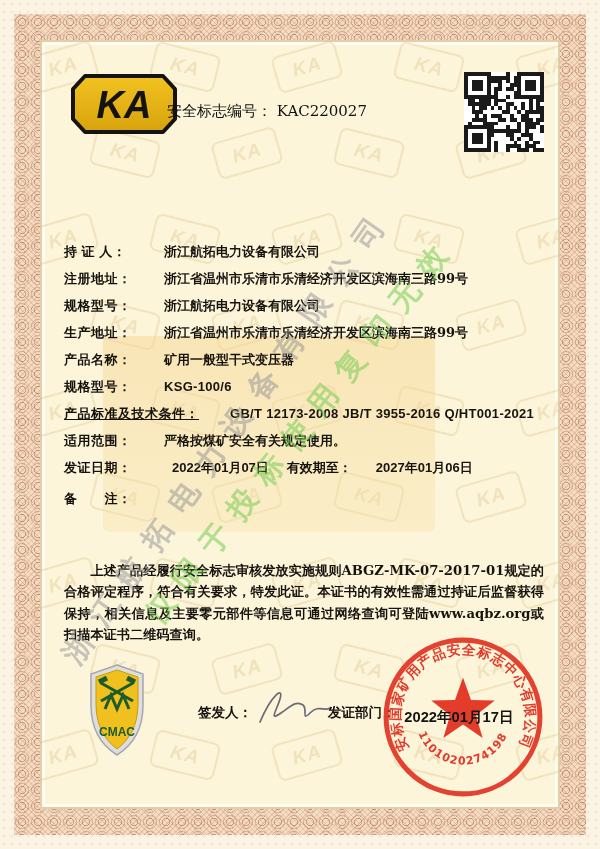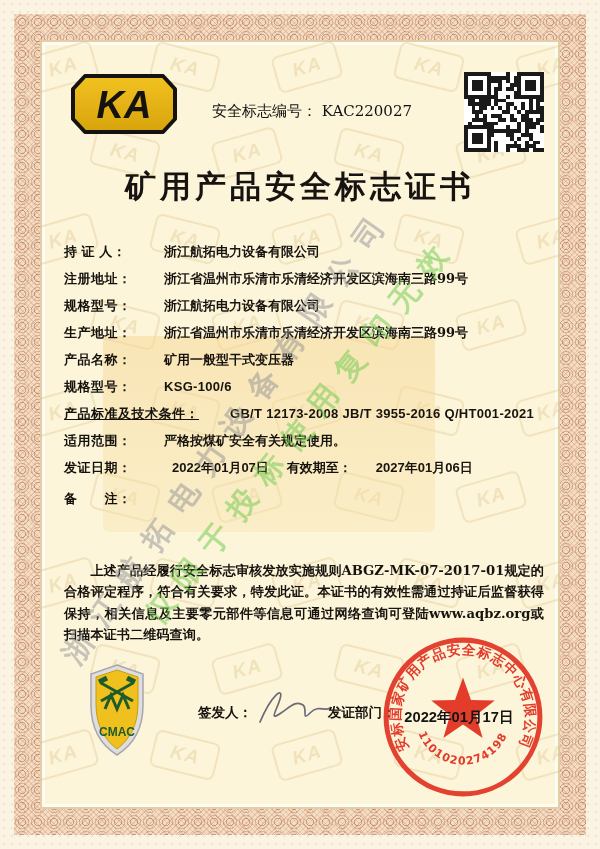--- a/index.html
+++ b/index.html
@@ -36,21 +36,21 @@
   }
   .tanbox{
     position:absolute;left:103px;top:336px;width:332px;height:196px;
     background:linear-gradient(180deg, rgba(246,214,146,.50), rgba(247,226,170,.38));
     border-radius:6px;z-index:1;
   }
   .content{position:absolute;inset:0;z-index:2;}
   
   .ka-logo{position:absolute;left:70px;top:72px;width:108px;height:64px;}
   .mark-no{
-    position:absolute;left:177px;top:102px;width:270px;text-align:center;
+    position:absolute;left:167px;top:102px;width:270px;text-align:left;
     font-family:"DejaVu Serif",serif;font-size:15px;color:#111;
   }
   .qr{position:absolute;left:464px;top:72px;width:80px;height:80px;}
   
   .title{
     position:absolute;left:0;right:0;top:166px;text-align:center;
     font-family:"DejaVu Serif",serif;font-weight:700;font-size:31px;
     letter-spacing:4px;color:#161310;
   }
   
@@ -407,21 +407,20 @@
           <rect x="76.19" y="26.67" width="3.81" height="3.81" fill="#1a1a1a"></rect>
           <rect x="76.19" y="34.29" width="3.81" height="3.81" fill="#1a1a1a"></rect>
           <rect x="76.19" y="38.10" width="3.81" height="3.81" fill="#1a1a1a"></rect>
           <rect x="76.19" y="41.90" width="3.81" height="3.81" fill="#1a1a1a"></rect>
           <rect x="76.19" y="45.71" width="3.81" height="3.81" fill="#1a1a1a"></rect>
           <rect x="76.19" y="53.33" width="3.81" height="3.81" fill="#1a1a1a"></rect>
           <rect x="76.19" y="57.14" width="3.81" height="3.81" fill="#1a1a1a"></rect>
           <rect x="76.19" y="76.19" width="3.81" height="3.81" fill="#1a1a1a"></rect>
         </svg></div>
 
-    <div class="title">矿用产品安全标志证书</div>
 
     <div class="fields">
       <div class="row">
           <span class="flabel">持 证 人：</span>
           <span class="fvalue">浙江航拓电力设备有限公司</span>
         </div>
       <div class="row">
           <span class="flabel">注册地址：</span>
           <span class="fvalue">浙江省温州市乐清市乐清经济开发区滨海南三路99号</span>
         </div>

